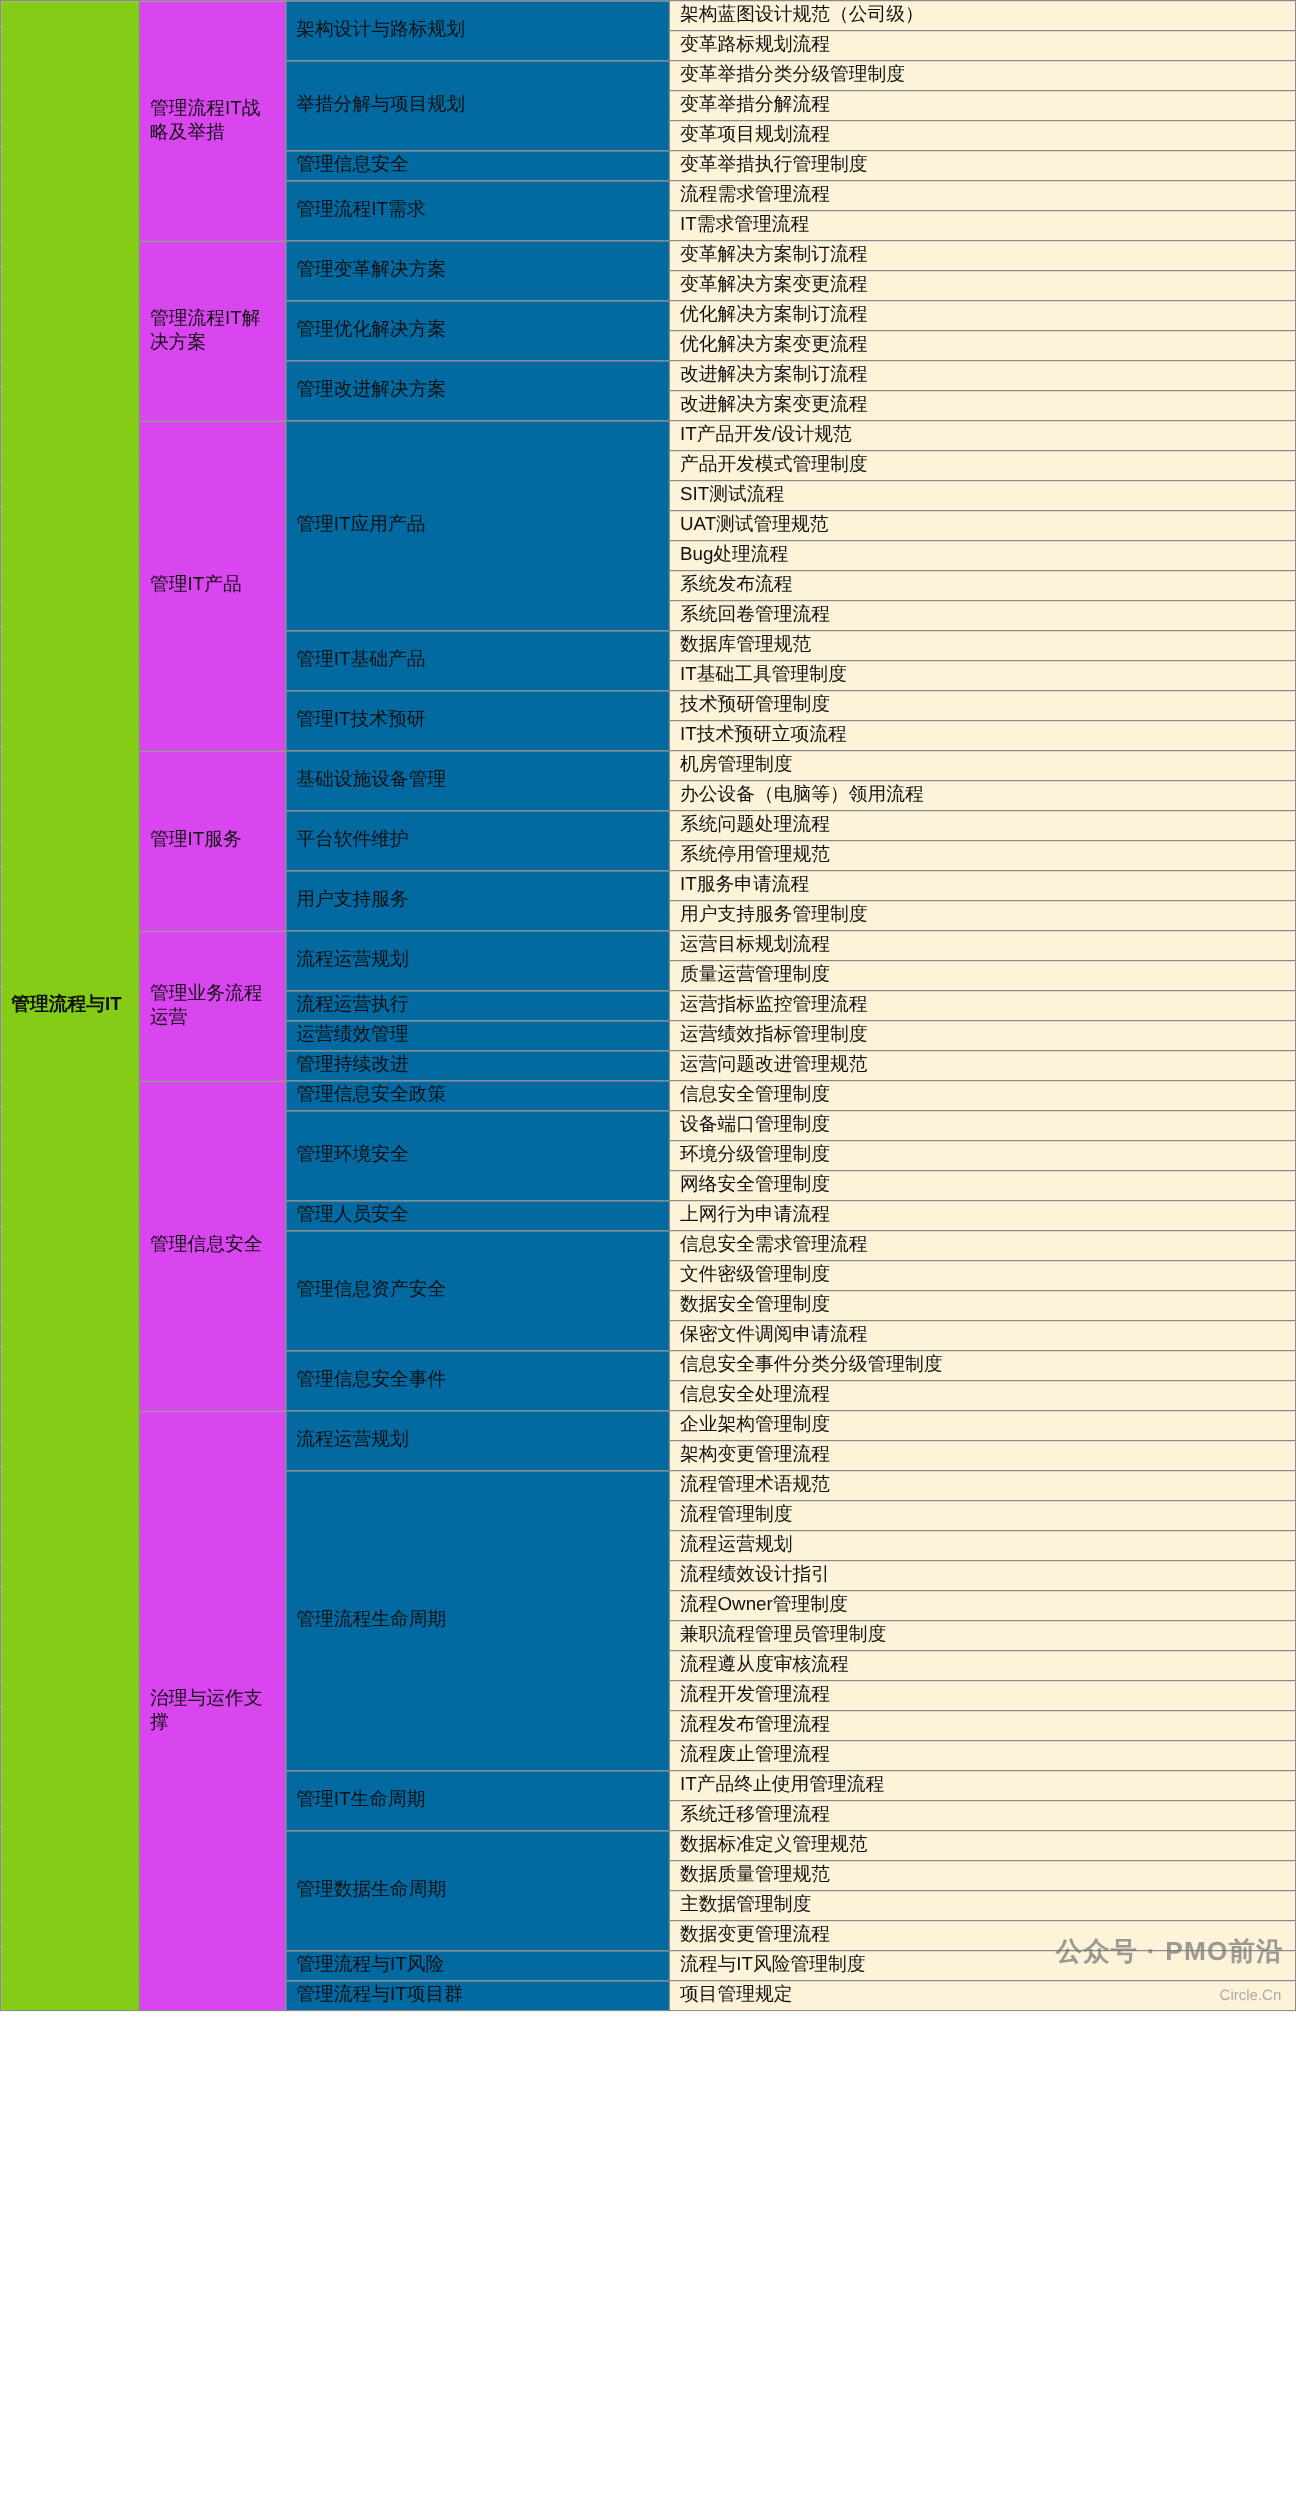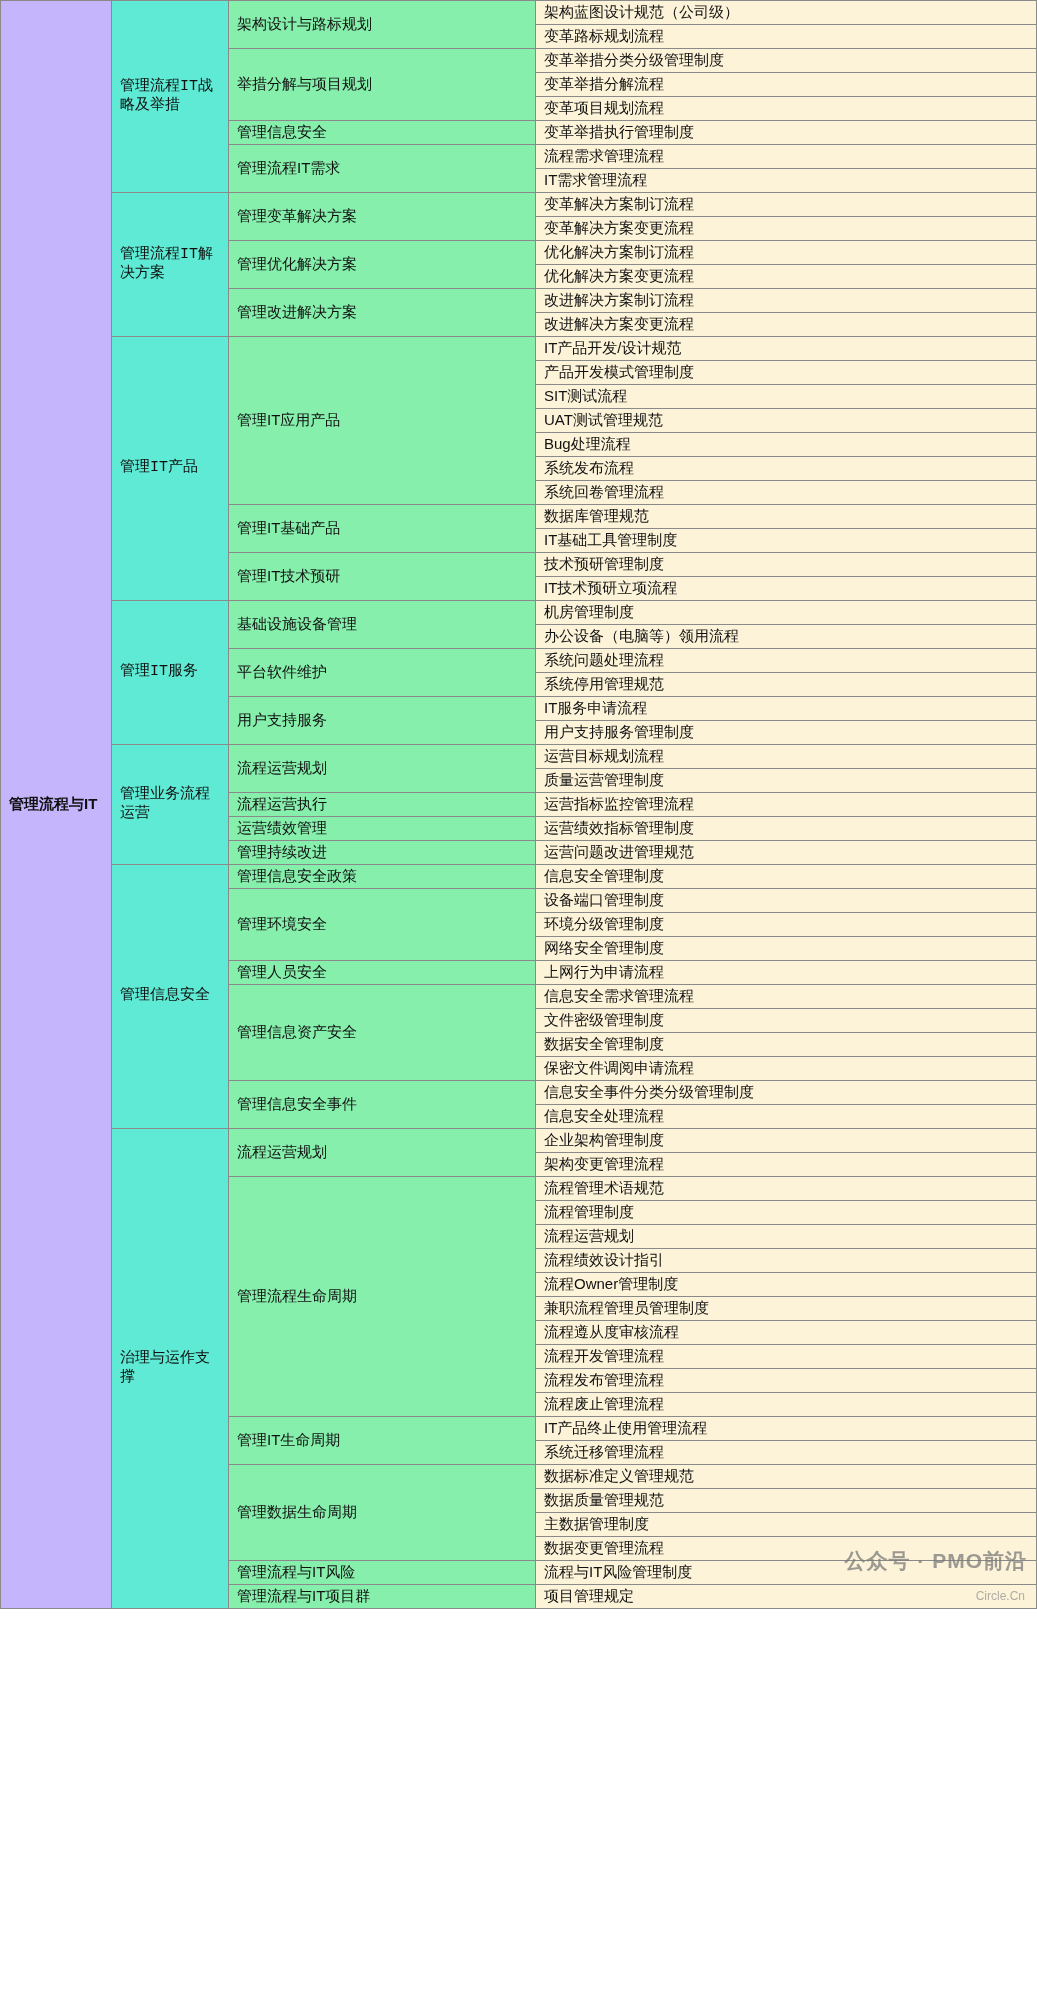--- a/index.html
+++ b/index.html
@@ -17,36 +17,35 @@
     border:1px solid #8a8a8a;
     padding:0 8px;
     font-size:15px;
     line-height:1.25;
     color:#111;
     vertical-align:middle;
     word-break:break-word;
   }
   td.col-root{
     width:94px;
-    background:#c4b5fd;
+    background:#84cc16;
     font-weight:bold;
     text-align:left;
     padding-left:6px;
     font-size:15px;
   }
   td.col-l1{
     width:100px;
-    background:#5eead4;
+    background:#d946ef;
     text-align:left;
     padding-left:8px;
-    font-family:Liberation Mono, monospace;
   }
   td.col-l2{
     width:290px;
-    background:#86efac;
+    background:#0369a1;
     text-align:left;
     padding-left:8px;
   }
   td.col-l3{
     background:#fdf3d8;
     text-align:left;
     padding-left:8px;
     height:23px;
   }
   .wm{

